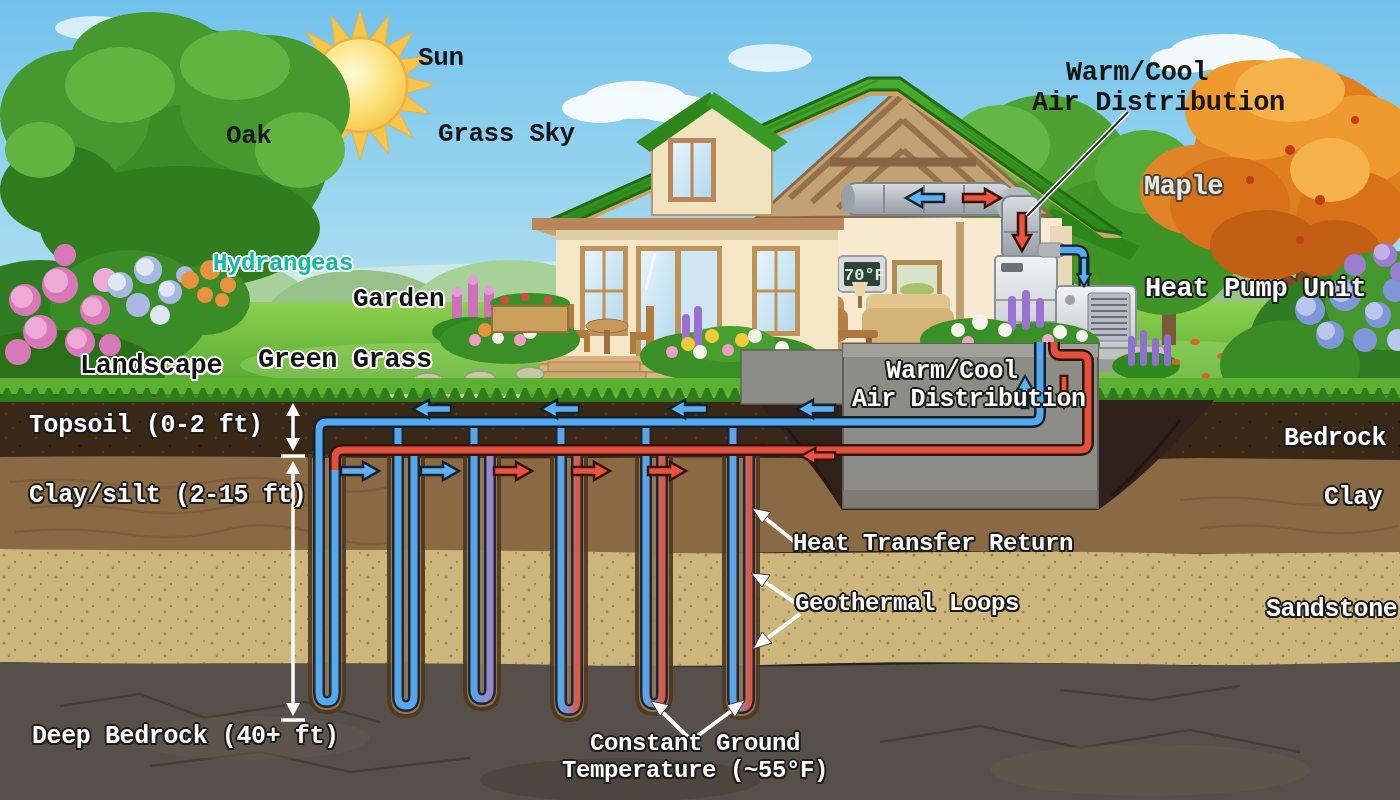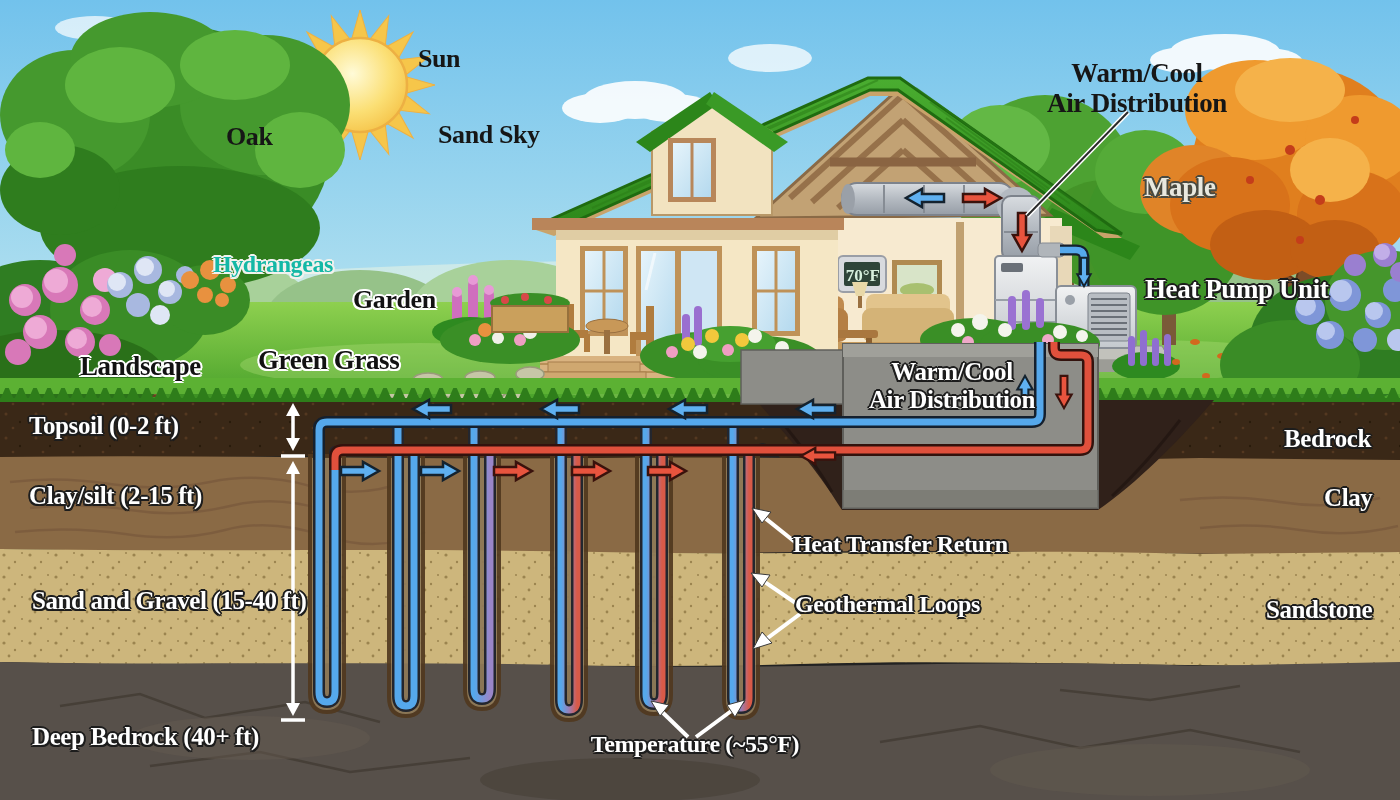--- a/index.html
+++ b/index.html
@@ -1,17 +1,17 @@
 <!DOCTYPE html>
 <html><head>
 <meta charset="utf-8">
 <style>
   html,body{margin:0;padding:0;background:#222;}
   .scene{position:relative;width:1400px;height:800px;overflow:hidden;
-         font-family:Liberation Serif, serif;}
+         font-family:Liberation Mono, monospace;}
   .scene svg{position:absolute;left:0;top:0;}
   .lbl{position:absolute;font-weight:700;letter-spacing:-0.4px;white-space:nowrap;line-height:1.12;}
   .plain{color:#161616;}
   .ow{color:#121212;text-shadow:2px 0 0 #fff,-2px 0 0 #fff,0 2px 0 #fff,0 -2px 0 #fff,
       1.5px 1.5px 0 #fff,-1.5px 1.5px 0 #fff,1.5px -1.5px 0 #fff,-1.5px -1.5px 0 #fff;}
   .ob{color:#fff;text-shadow:2px 0 0 #1d1d1d,-2px 0 0 #1d1d1d,0 2px 0 #1d1d1d,0 -2px 0 #1d1d1d,
       1.5px 1.5px 0 #1d1d1d,-1.5px 1.5px 0 #1d1d1d,1.5px -1.5px 0 #1d1d1d,-1.5px -1.5px 0 #1d1d1d;}
   .gray-ow{color:#14b8a6;text-shadow:2px 0 0 #f2f2ee,-2px 0 0 #f2f2ee,0 2px 0 #f2f2ee,0 -2px 0 #f2f2ee,
       1.5px 1.5px 0 #f2f2ee,-1.5px 1.5px 0 #f2f2ee,1.5px -1.5px 0 #f2f2ee,-1.5px -1.5px 0 #f2f2ee;}
   .maple-c{color:#e8e8de;text-shadow:2px 0 0 #4a4a40,-2px 0 0 #4a4a40,0 2px 0 #4a4a40,0 -2px 0 #4a4a40,
@@ -684,21 +684,21 @@
       <line x1="688" y1="737" x2="658" y2="708"></line>
       <polygon points="651,701 669,705 660,716" stroke="#3a3a3a" stroke-width="1"></polygon>
       <line x1="696" y1="737" x2="738" y2="706"></line>
       <polygon points="745,700 735,717 727,705" stroke="#3a3a3a" stroke-width="1"></polygon>
     </g>
   </g>
 </svg>
 
 <div class="lbl plain s26" style="left:418px;top:44px;">Sun</div>
 <div class="lbl plain s26" style="left:226px;top:122px;">Oak</div>
-<div class="lbl plain s26" style="left:438px;top:120px;">Sand Sky</div>
+<div class="lbl plain s26" style="left:438px;top:120px;">Grass Sky</div>
 <div class="lbl gray-ow s24" style="left:213px;top:251px;">Hydrangeas</div>
 <div class="lbl ow s26" style="left:353px;top:285px;">Garden</div>
 <div class="lbl ow s27" style="left:258px;top:345px;">Green Grass</div>
 <div class="lbl ow s27" style="left:80px;top:351px;">Landscape</div>
 <div class="lbl maple-c s27" style="left:1144px;top:172px;">Maple</div>
 
 <div class="lbl plain s27 ctr" style="left:1032px;top:58px;width:210px;">
   <div>Warm/Cool</div>
   <div>Air Distribution</div>
 </div>
@@ -708,28 +708,28 @@
 </div>
 
 <div class="lbl ob s25 ctr" style="left:852px;top:358px;width:200px;">
   <div>Warm/Cool</div>
   <div>Air Distribution</div>
 </div>
 
 
 <div class="lbl ob s25" style="left:29px;top:412px;">Topsoil (0-2 ft)</div>
 <div class="lbl ob s25" style="left:29px;top:482px;">Clay/silt (2-15 ft)</div>
-<div class="lbl ob s25" style="left:32px;top:587px;">Sand and Gravel (15-40 ft)</div>
 <div class="lbl ob s25" style="left:32px;top:723px;">Deep Bedrock (40+ ft)</div>
 
 <div class="lbl ob s25" style="left:1284px;top:425px;">Bedrock</div>
 <div class="lbl ob s25" style="left:1324px;top:484px;">Clay</div>
 <div class="lbl ob s25" style="left:1266px;top:596px;">Sandstone</div>
 
 <div class="lbl ob s24" style="left:793px;top:531px;">Heat Transfer Return</div>
 <div class="lbl ob s24" style="left:795px;top:591px;">Geothermal Loops</div>
 
 <div class="lbl ob s24 ctr" style="left:555px;top:731px;width:280px;">
+  <div>Constant Ground</div>
   <div>Temperature (~55°F)</div>
 </div>
 
 <div class="lbl thermo" style="left:844px;top:266px;width:36px;">70°F</div>
 </div>
 
 </body></html>

